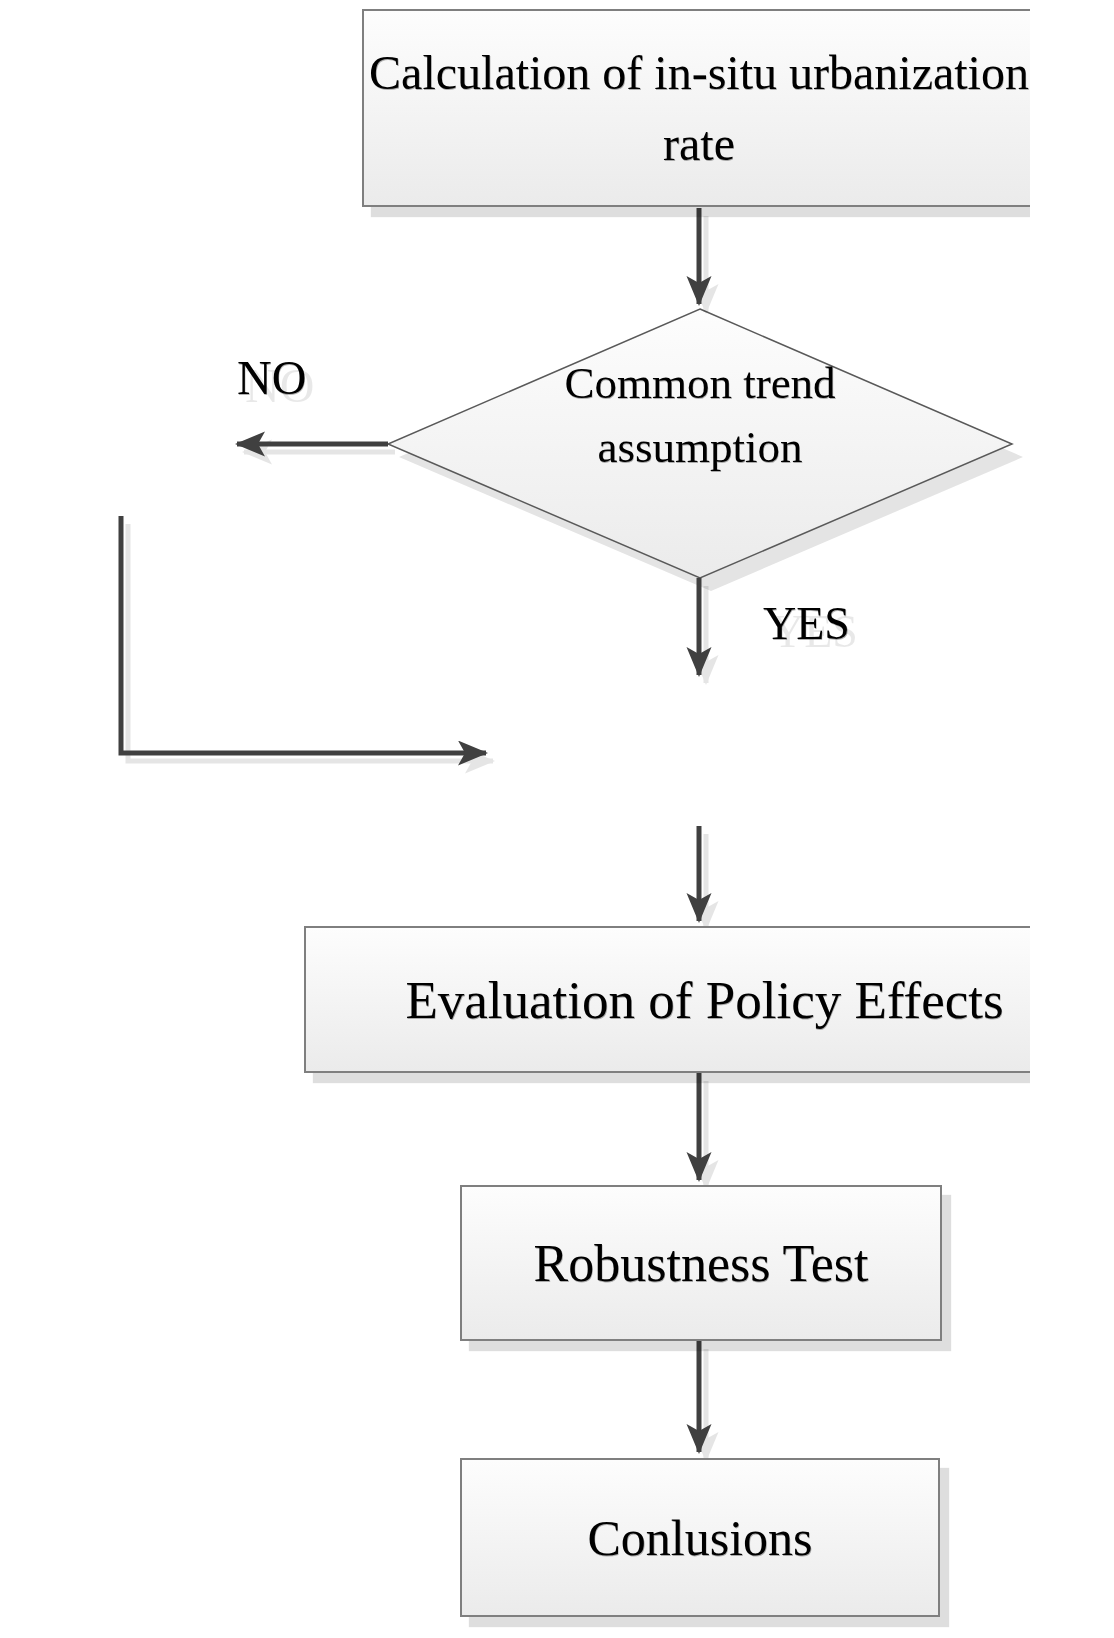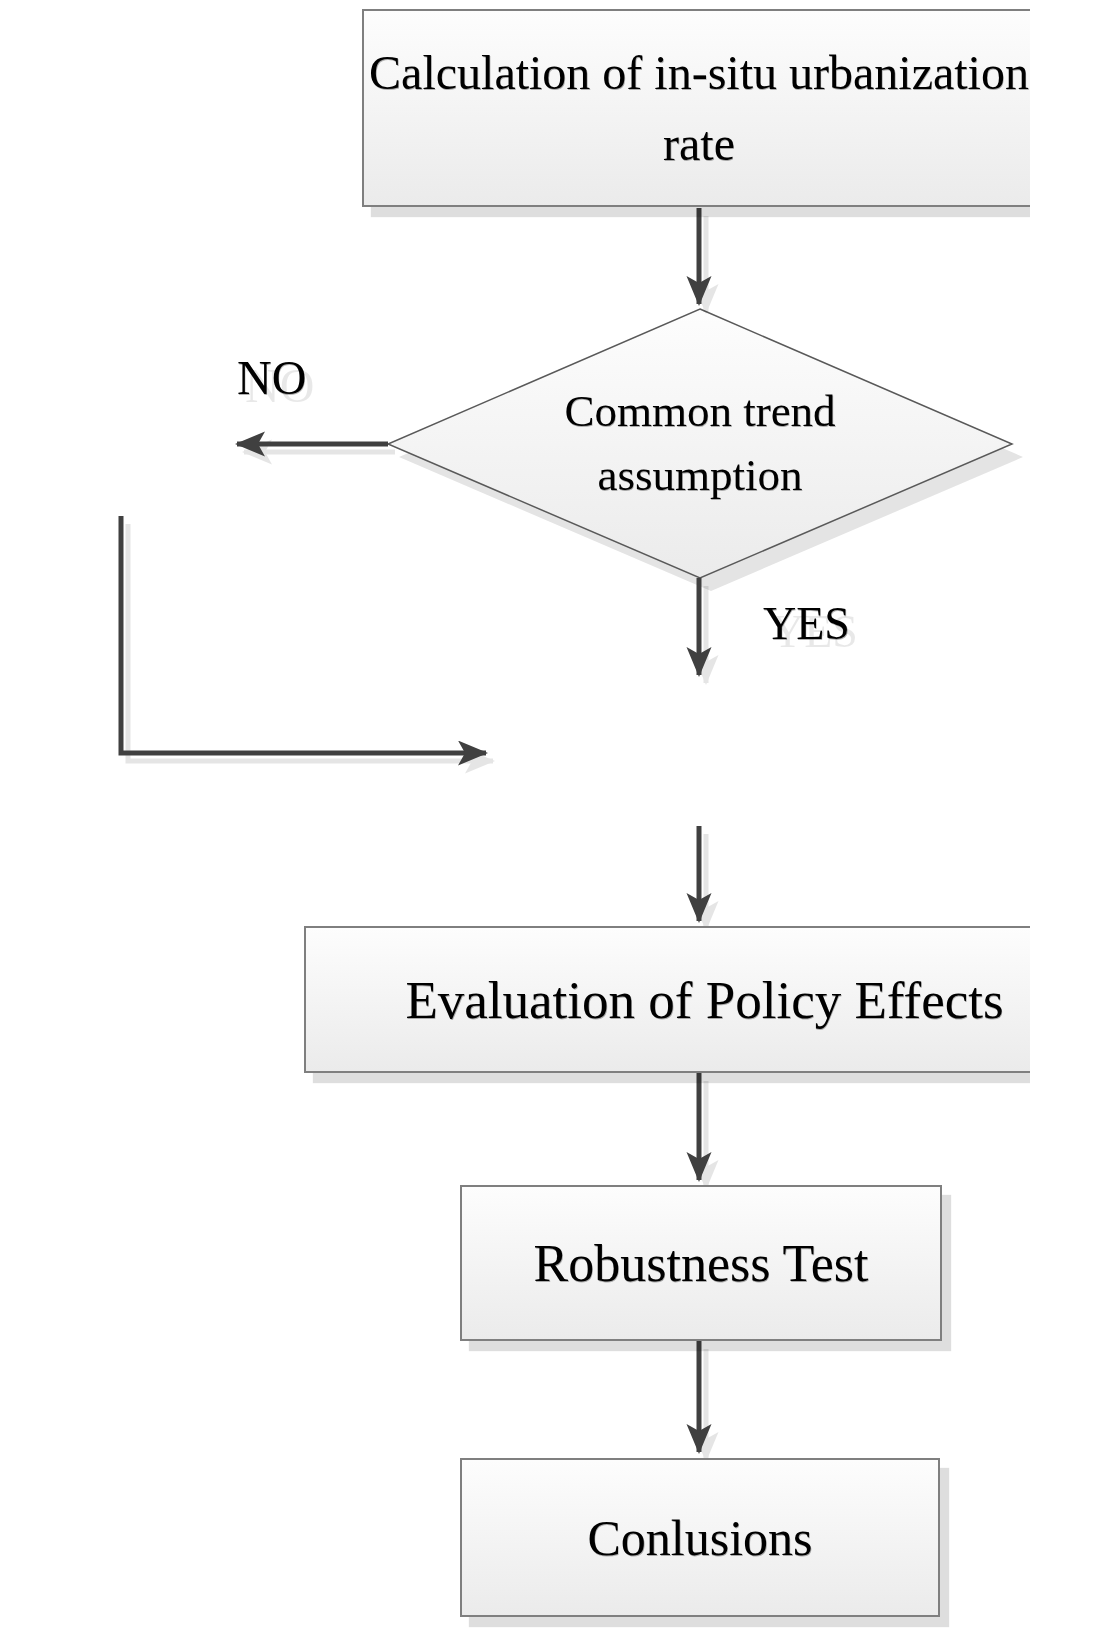--- a/index.html
+++ b/index.html
@@ -23,22 +23,22 @@
     text-shadow:0.6px 0.8px 0.5px rgba(0,0,0,0.30);
   }
   .node span{display:block;}
   .n-calc       {left:362px; top:9px;    width:674px; height:198px; font-size:48px; line-height:1.48;}
   .n-psm        {left:13px;  top:372px;  width:216px; height:144px; font-size:60px;}
   .n-balance    {left:491px; top:679px;  width:418px; height:147px; font-size:52px;}
   .n-evaluation {left:304px; top:926px;  width:792px; height:147px; font-size:53px;padding-left:9px;}
   .n-robustness {left:460px; top:1185px; width:482px; height:156px; font-size:52px;}
   .n-conclusions{left:460px; top:1458px; width:480px; height:159px; font-size:50px;}
   .diamond-label{
-    position:absolute; left:490px; top:368px; width:420px; height:152px;
-    display:flex; align-items:center; justify-content:center; text-align:center;
+    position:absolute; left:490px; top:352px; width:420px; height:152px;
+    display:flex; justify-content:center; text-align:center;
     font-size:45px; line-height:1.42;
     text-shadow:0.6px 0.8px 0.5px rgba(0,0,0,0.30);
   }
   .edge-label{
     position:absolute; font-size:48px; line-height:1;
     text-shadow:8px 8px 0 rgba(0,0,0,0.09), 0.6px 0.8px 0.5px rgba(0,0,0,0.30);
   }
   .l-no {left:237px; top:354px;}
   .l-yes{left:763px; top:601px; font-size:46px;text-align:right;}
 </style>

